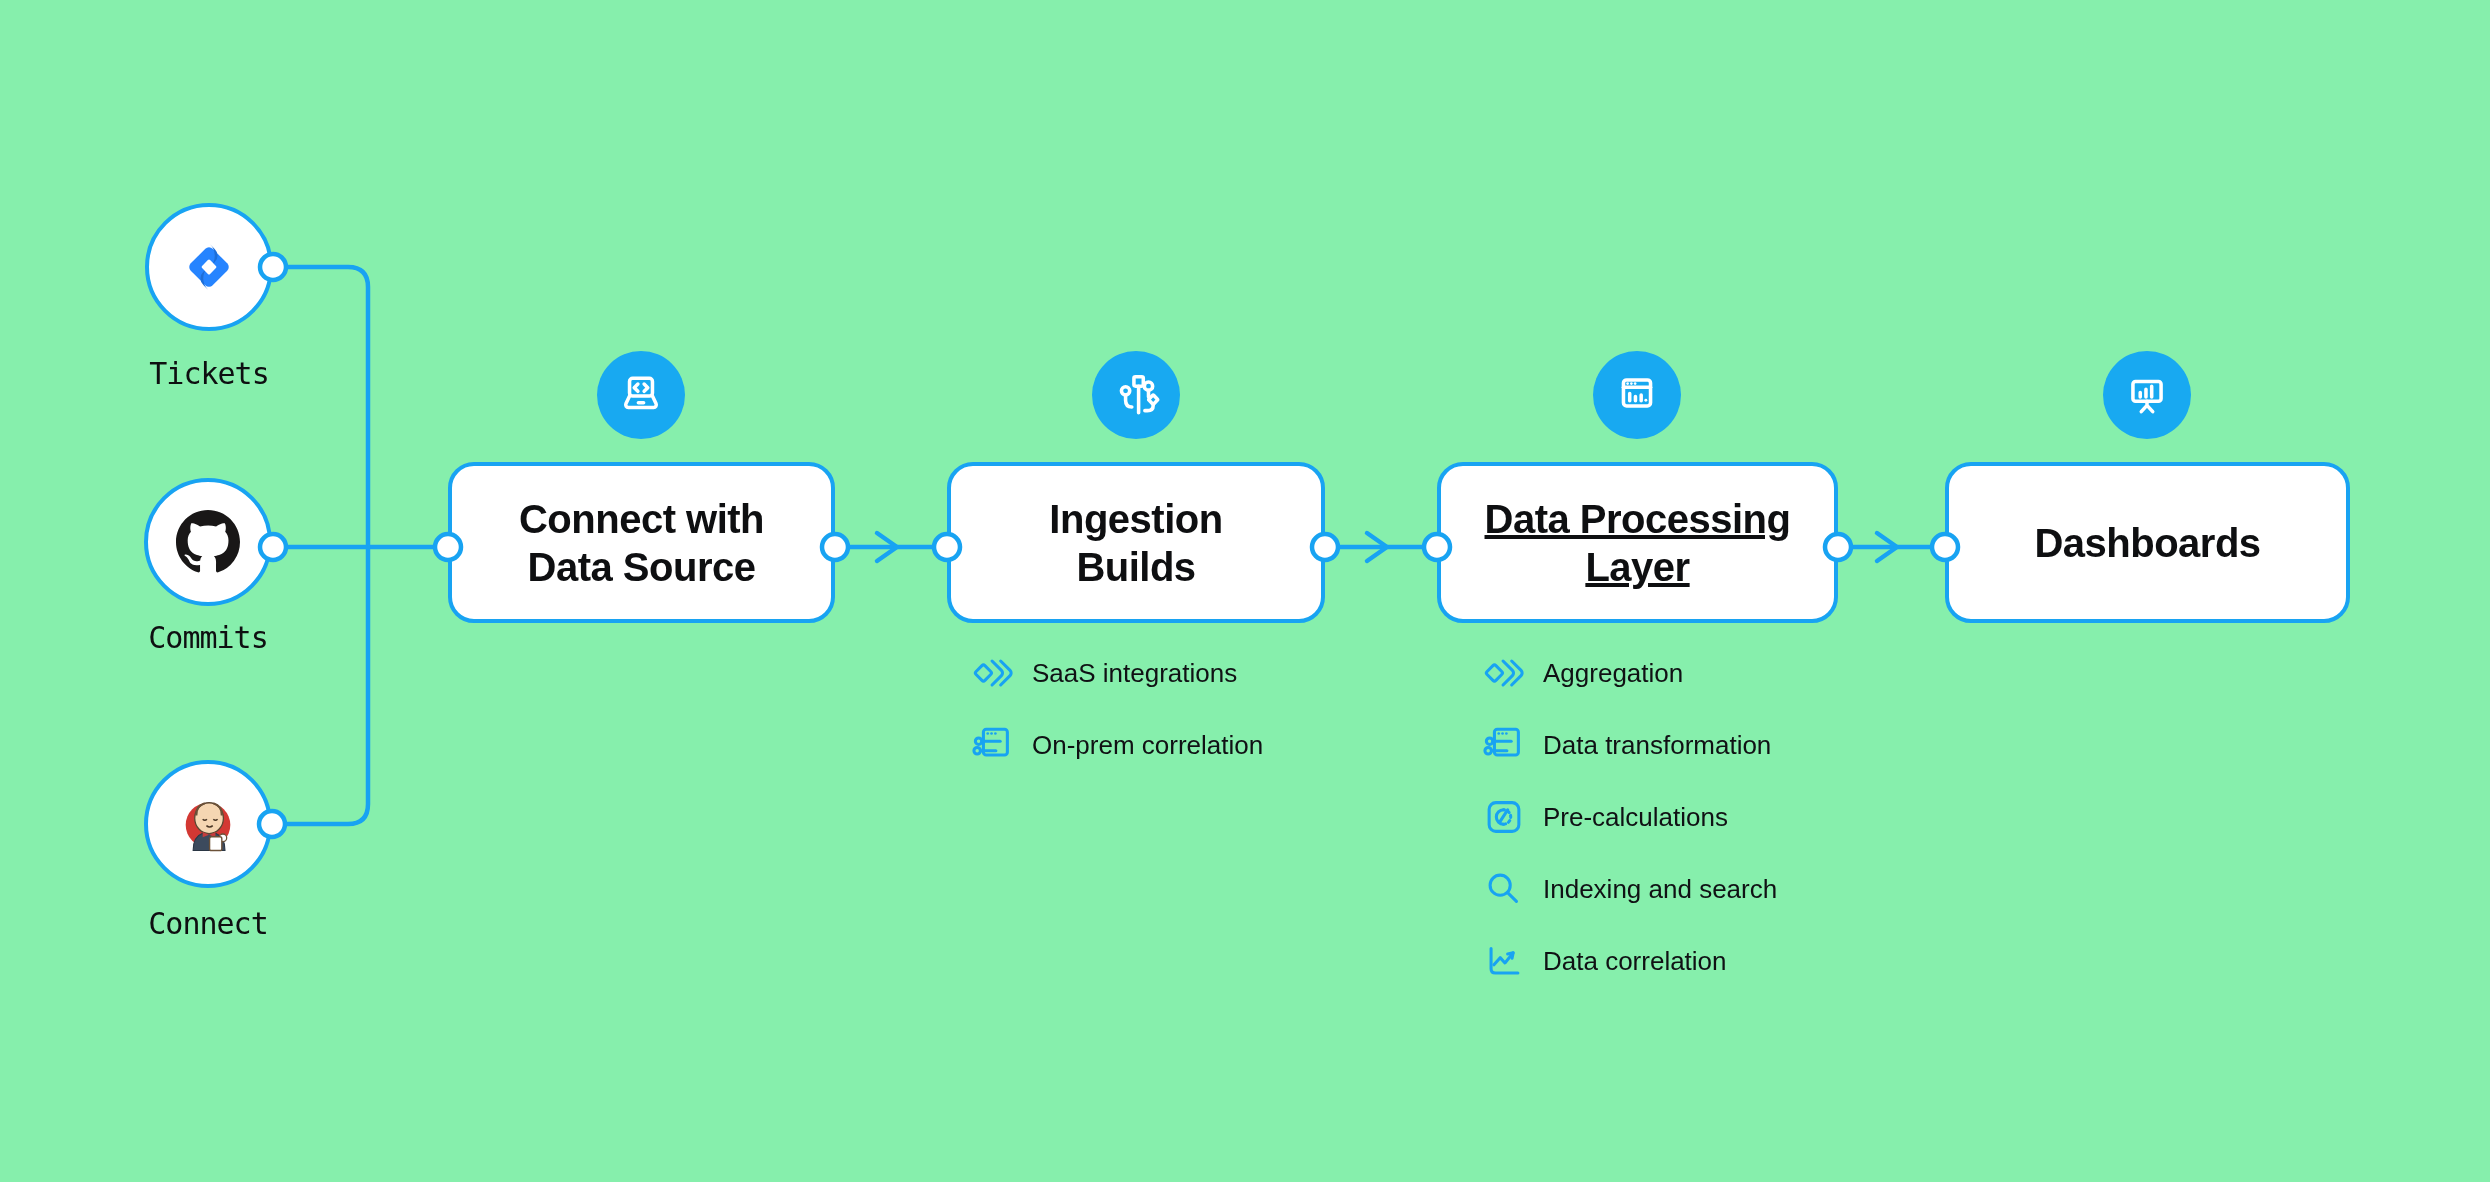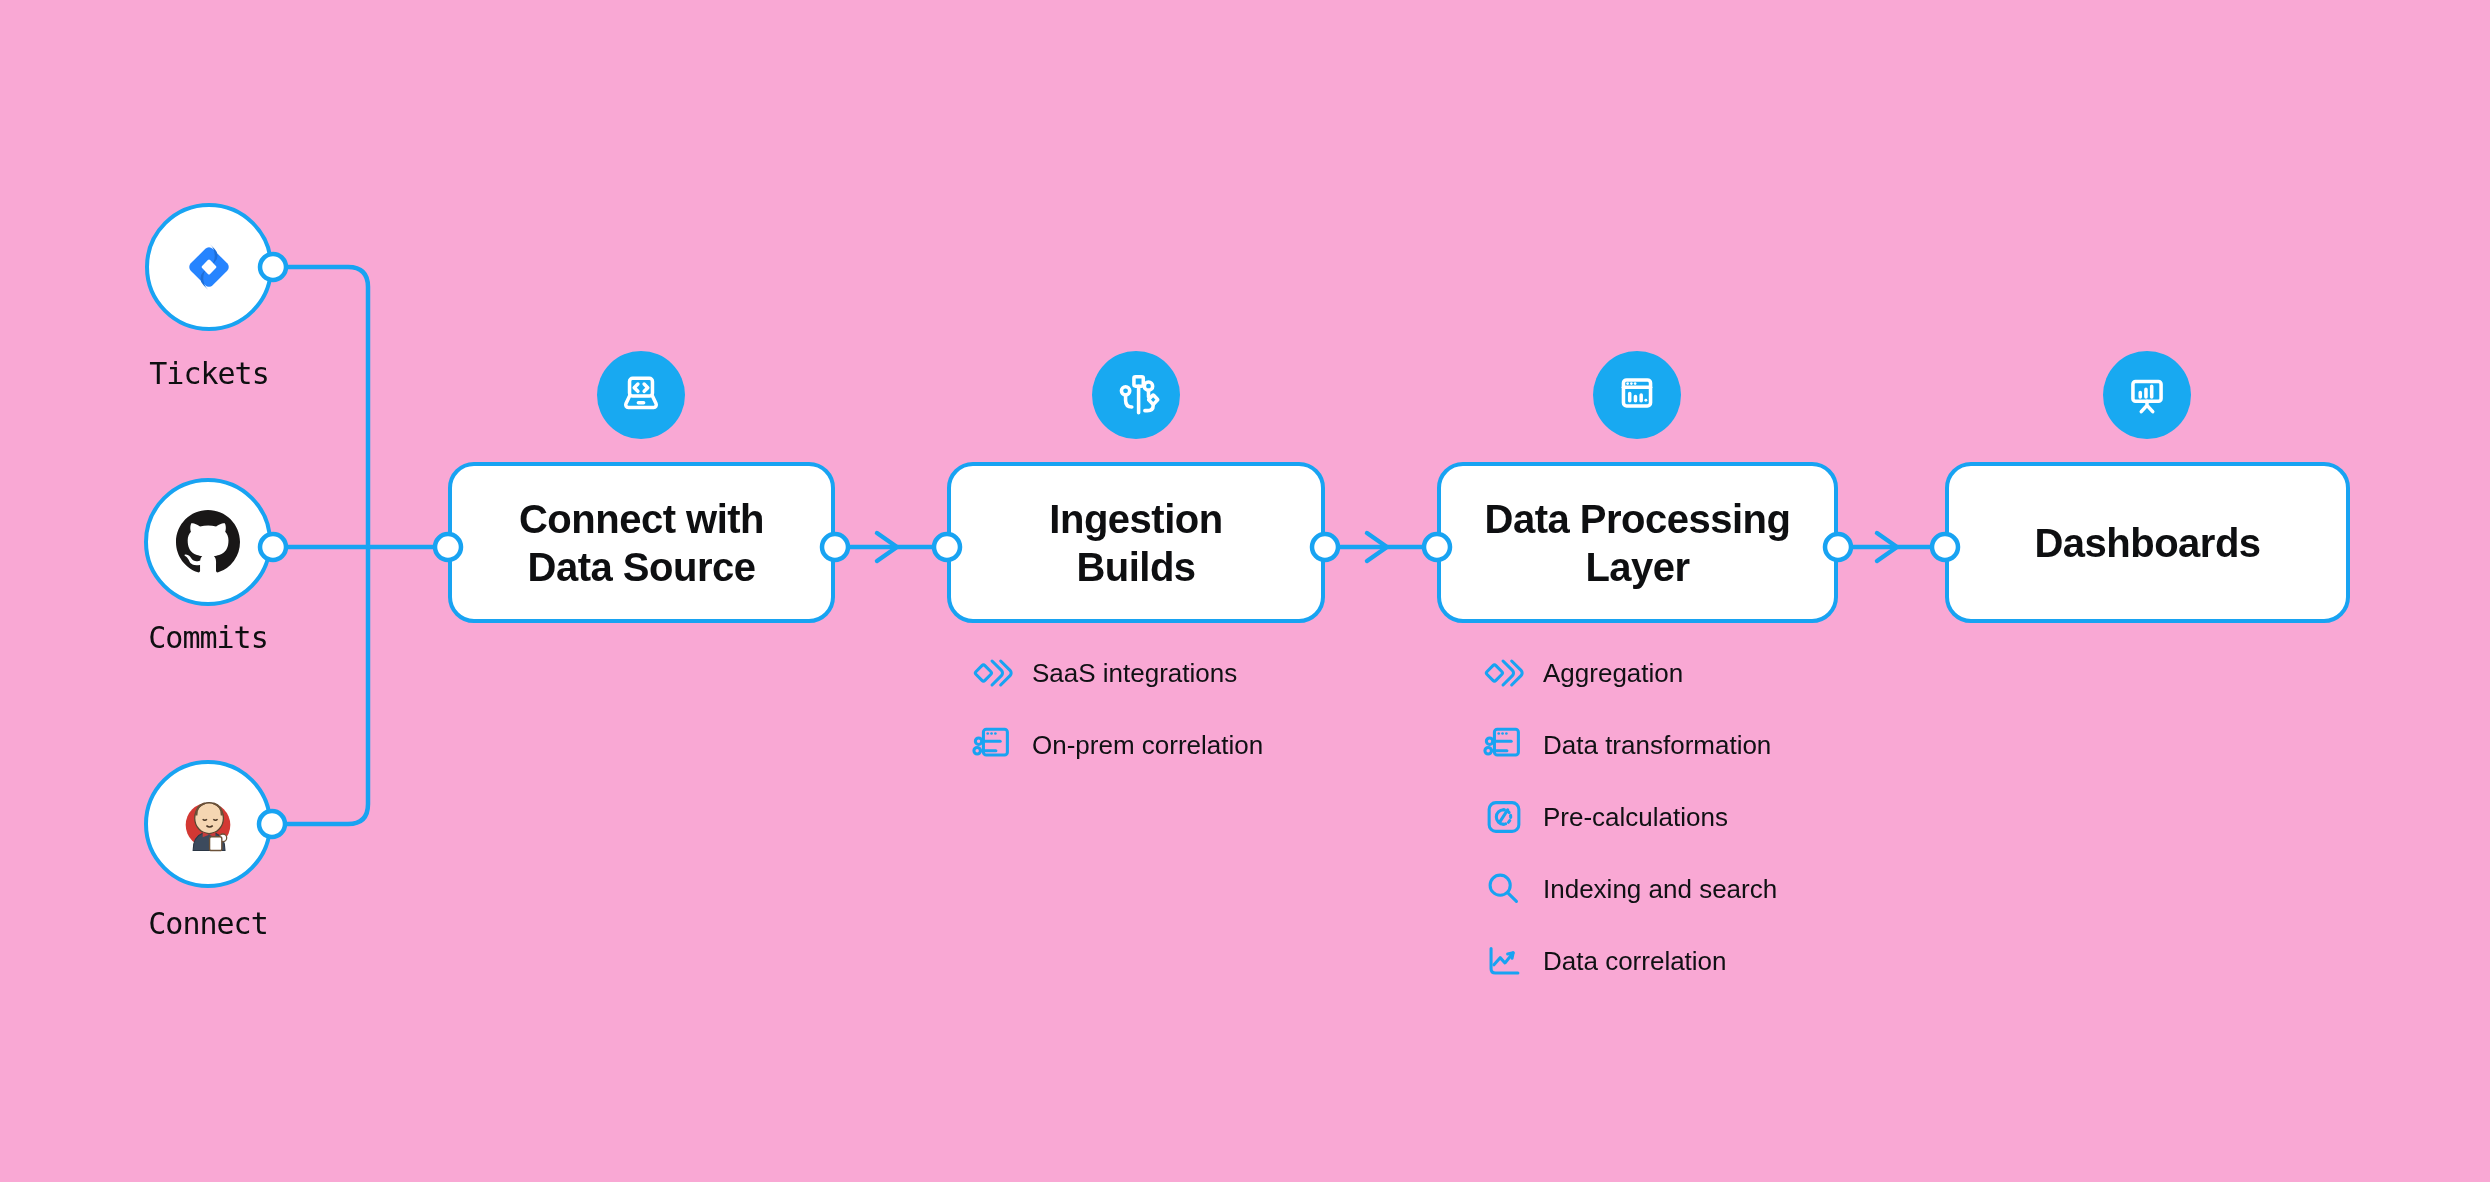--- a/index.html
+++ b/index.html
@@ -1,17 +1,17 @@
 <!DOCTYPE html>
 <html><head>
 <meta charset="utf-8">
 <style>
   html,body{margin:0;padding:0;background:#ffffff;}
   .canvas{
-    position:relative;width:2490px;height:1182px;background:#f9a8d4;overflow:hidden;
+    position:relative;width:2490px;height:1182px;background:#86efac;overflow:hidden;
     font-family:"Liberation Sans",sans-serif;color:#0e0f11;
   }
   .wires{position:absolute;left:0;top:0;z-index:3;pointer-events:none;}
   .wire{fill:none;stroke:#18a3f2;stroke-width:4.5;stroke-linecap:round;stroke-linejoin:round;}
   .port{fill:#ffffff;stroke:#18a3f2;stroke-width:4.5;}
 
   .source{
     position:absolute;width:128px;height:128px;border:4.5px solid #18a3f2;border-radius:50%;
     background:#fff;box-sizing:border-box;display:flex;align-items:center;justify-content:center;z-index:2;
   }
@@ -175,21 +175,21 @@
       <path class="icw" d="M24 30 V34 M24 34 L18.5 40 M24 34 L29.5 40"></path>
     </svg>
   </div>
 
   <div class="stage" style="left:448px;top:462px;width:387px;">
     <span class="stage-text t0">Connect with Data Source</span>
   </div>
   <div class="stage" style="left:947px;top:462px;width:378px;">
     <span class="stage-text t1">Ingestion Builds</span>
   </div>
-  <div class="stage" style="left:1437px;top:462px;width:401px;">
+  <div class="stage" style="left:1437px;top:462px;width:401px;text-decoration:underline;">
     <span class="stage-text t2">Data Processing Layer</span>
   </div>
   <div class="stage" style="left:1945px;top:462px;width:405px;">
     <span class="stage-text">Dashboards</span>
   </div>
 
   <div class="feature-list" style="left:970px;top:637px;">
     <div class="feature-row">
       <svg width="46" height="46" viewBox="0 0 48 48">
           <use href="#i-diamonds"></use>

